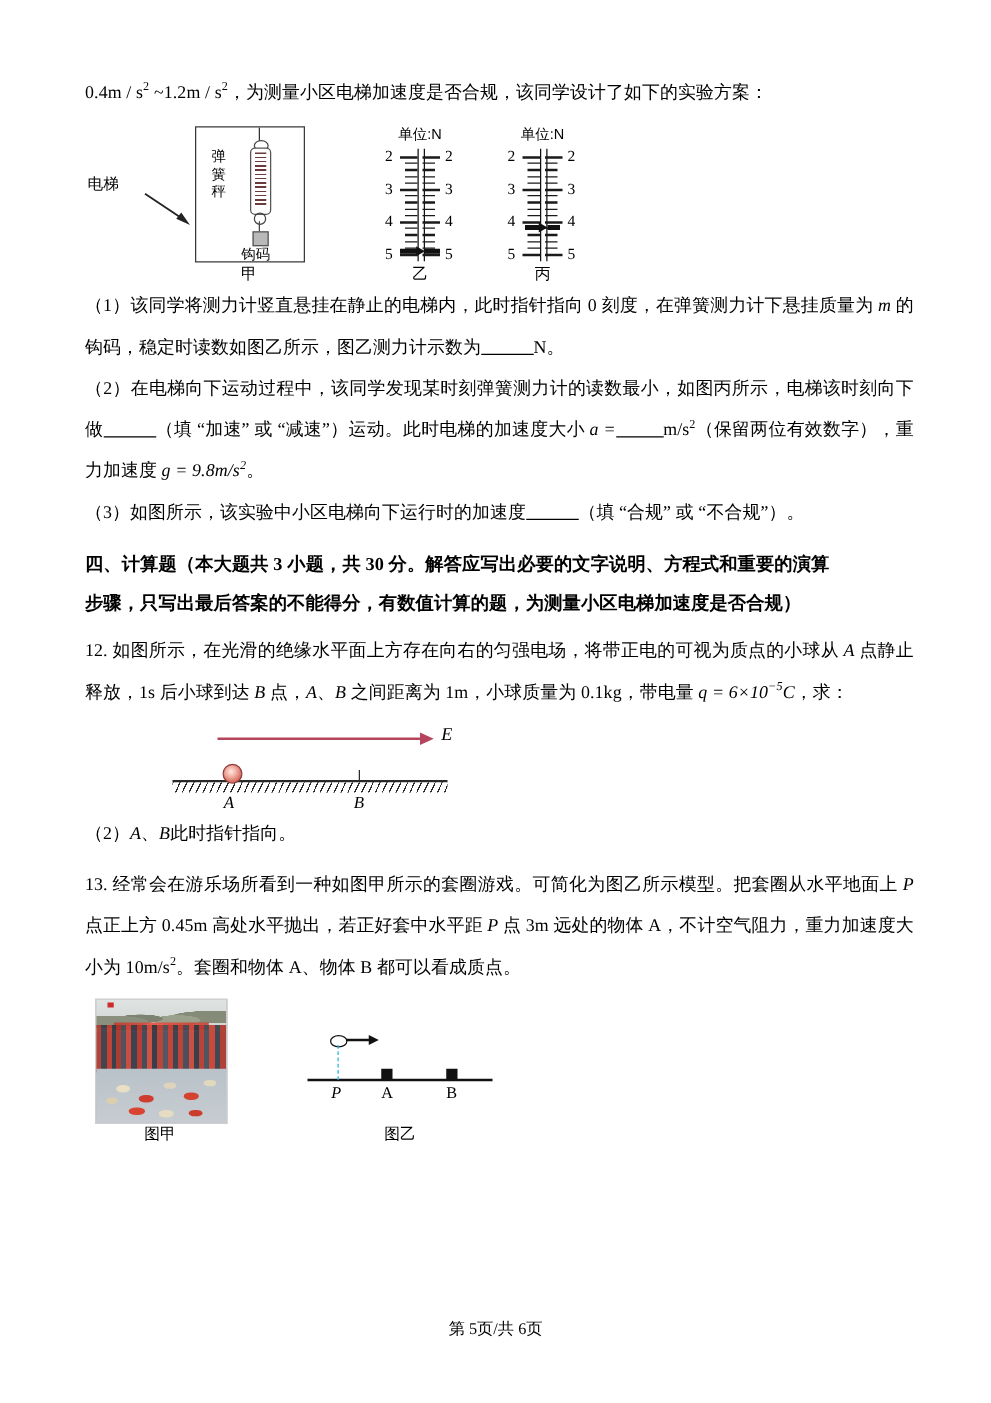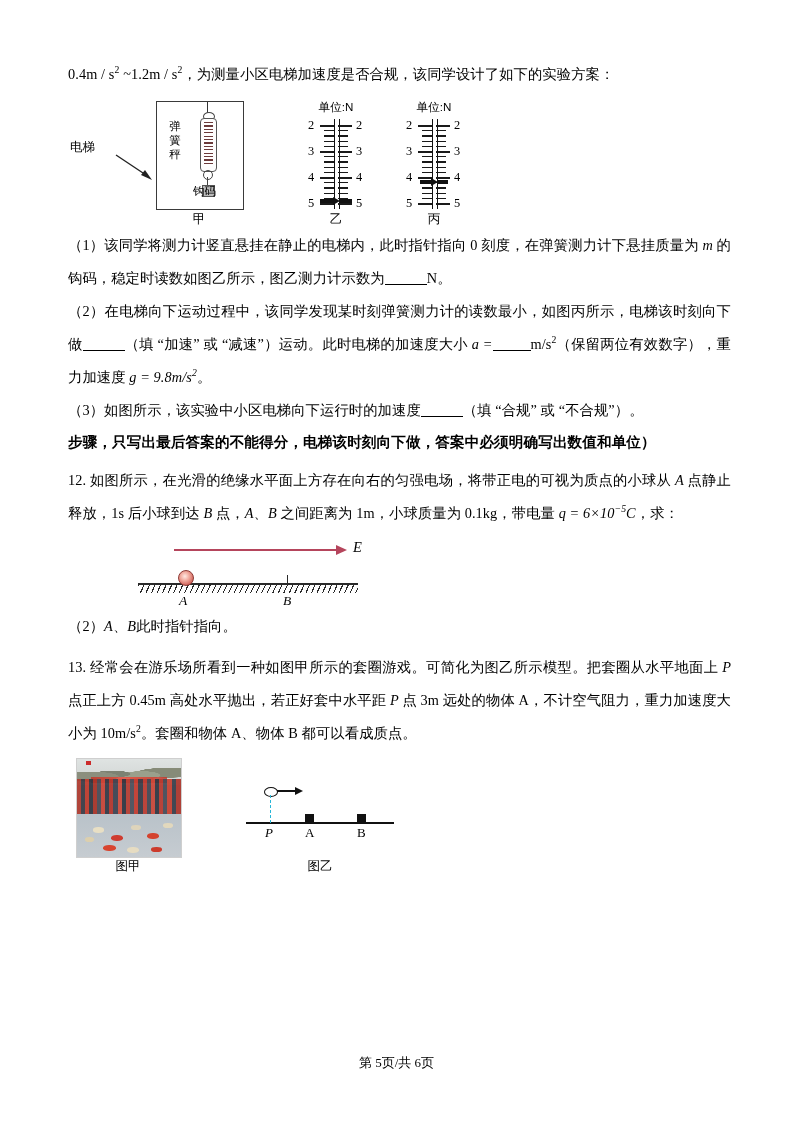--- a/index.html
+++ b/index.html
@@ -128,21 +128,21 @@
   .spring-text {
     position: absolute;
     left: 10px; top: 17px;
     font-size: 11.5px;
     line-height: 14px;
     width: 16px;
     text-align: center;
   }
   .weight-text {
     position: absolute;
-    left: 36px; top: 82px;
+    left: 36px; top: 94px;
     font-size: 11.5px;
   }
   .fig-cap {
     position: absolute;
     font-size: 12.6px;
     text-align: center;
   }
 
   
   .gauge {
@@ -535,21 +535,22 @@
   </p>
 
   <p class="para">
     <span>（2）</span><span>在电梯向下运动过程中，该同学发现某时刻弹簧测力计的读数最小，如图丙所示，电梯该时刻向下做</span><span class="blank-u"></span><span>（填 “加速” 或 “减速”）运动。此时电梯的加速度大小 </span><span class="it">a =</span><span class="blank-u w-short"></span><span class="math"><span>m/s</span><sup>2</sup></span><span>（保留两位有效数字），重力加速度 </span><span class="math it"><span>g = 9.8m/s</span><sup>2</sup></span><span>。</span>
   </p>
 
   <p class="para">
     <span>（3）</span><span>如图所示，该实验中小区电梯向下运行时的加速度</span><span class="blank-u"></span><span>（填 “合规” 或 “不合规”）。</span>
   </p>
 
-  <p class="sec-head">步骤，只写出最后答案的不能得分，电梯该时刻向下做，答案中必须明确写出数值和单位）</p>
+  <p class="sec-head" style="margin-top:10px;">四、计算题（本大题共 3 小题，共 30 分。解答应写出必要的文字说明、方程式和重要的演算</p>
+  <p class="sec-head">步骤，只写出最后答案的不能得分，有数值计算的题，为测量小区电梯加速度是否合规）</p>
 
   <p class="para" style="margin-top:6px;">
     <span class="q-num">12.</span>&nbsp;<span>如图所示，在光滑的绝缘水平面上方存在向右的匀强电场，将带正电的可视为质点的小球从 </span><span class="it">A</span><span> 点静止释放，1s 后小球到达 </span><span class="it">B</span><span> 点，</span><span class="it">A</span><span>、</span><span class="it">B</span><span> 之间距离为 1m，小球质量为 0.1kg，带电量 </span><span class="math it"><span>q = 6×10</span><sup>−5</sup><span>C</span></span><span>，求：</span>
   </p>
 
   <div class="fig2">
     <div class="f2-arrow-line"></div>
     <div class="f2-arrow-head"></div>
     <div class="f2-E">E</div>
     <div class="ground-line"></div>

